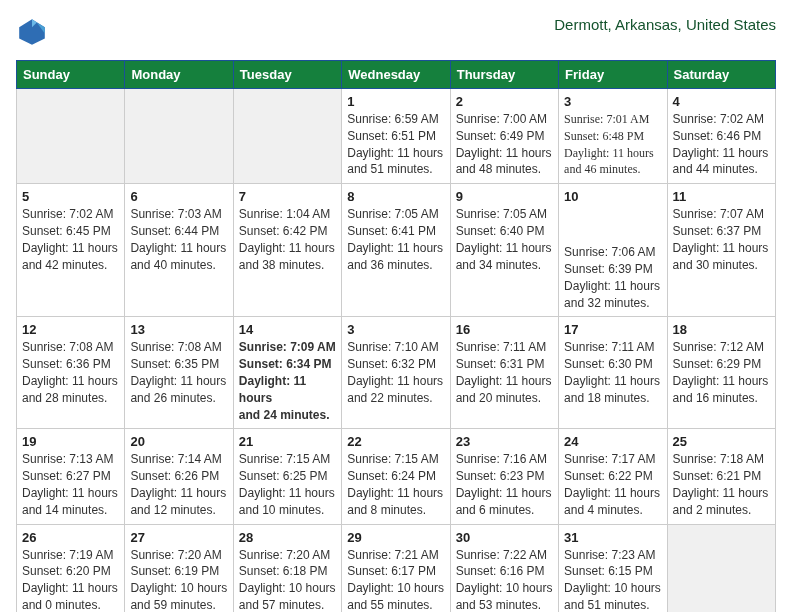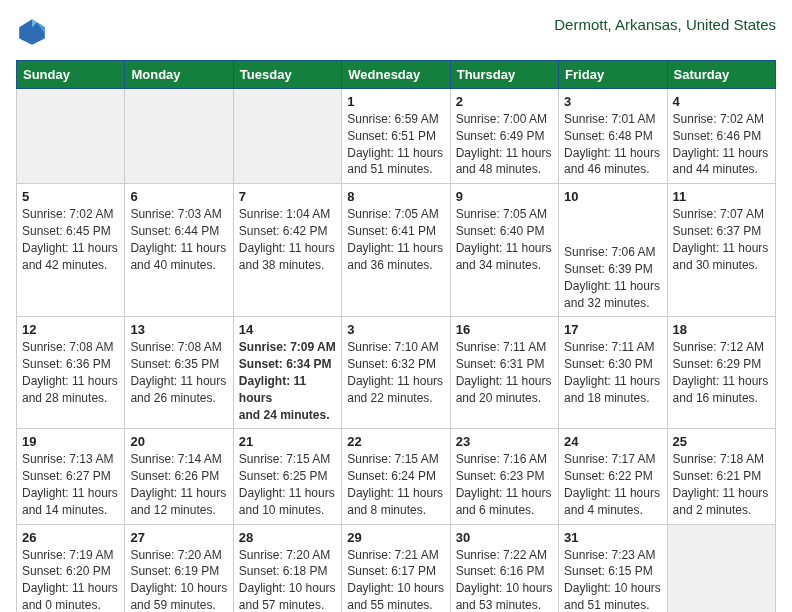--- a/index.html
+++ b/index.html
@@ -128,21 +128,21 @@
         </td>
         <td>
           <span class="day-num">2</span>
           <div class="day-info" style="white-space: pre-line;">Sunrise: 7:00 AM
 Sunset: 6:49 PM
 Daylight: 11 hours
 and 48 minutes.</div>
         </td>
         <td>
           <span class="day-num">3</span>
-          <div class="day-info" style="white-space: pre-line;">Sunrise: 7:01 AM
+          <div class="day-info" style="white-space: pre-line; font-family: Liberation Serif, serif;">Sunrise: 7:01 AM
 Sunset: 6:48 PM
 Daylight: 11 hours
 and 46 minutes.</div>
         </td>
         <td>
           <span class="day-num">4</span>
           <div class="day-info" style="white-space: pre-line;">Sunrise: 7:02 AM
 Sunset: 6:46 PM
 Daylight: 11 hours
 and 44 minutes.</div>

